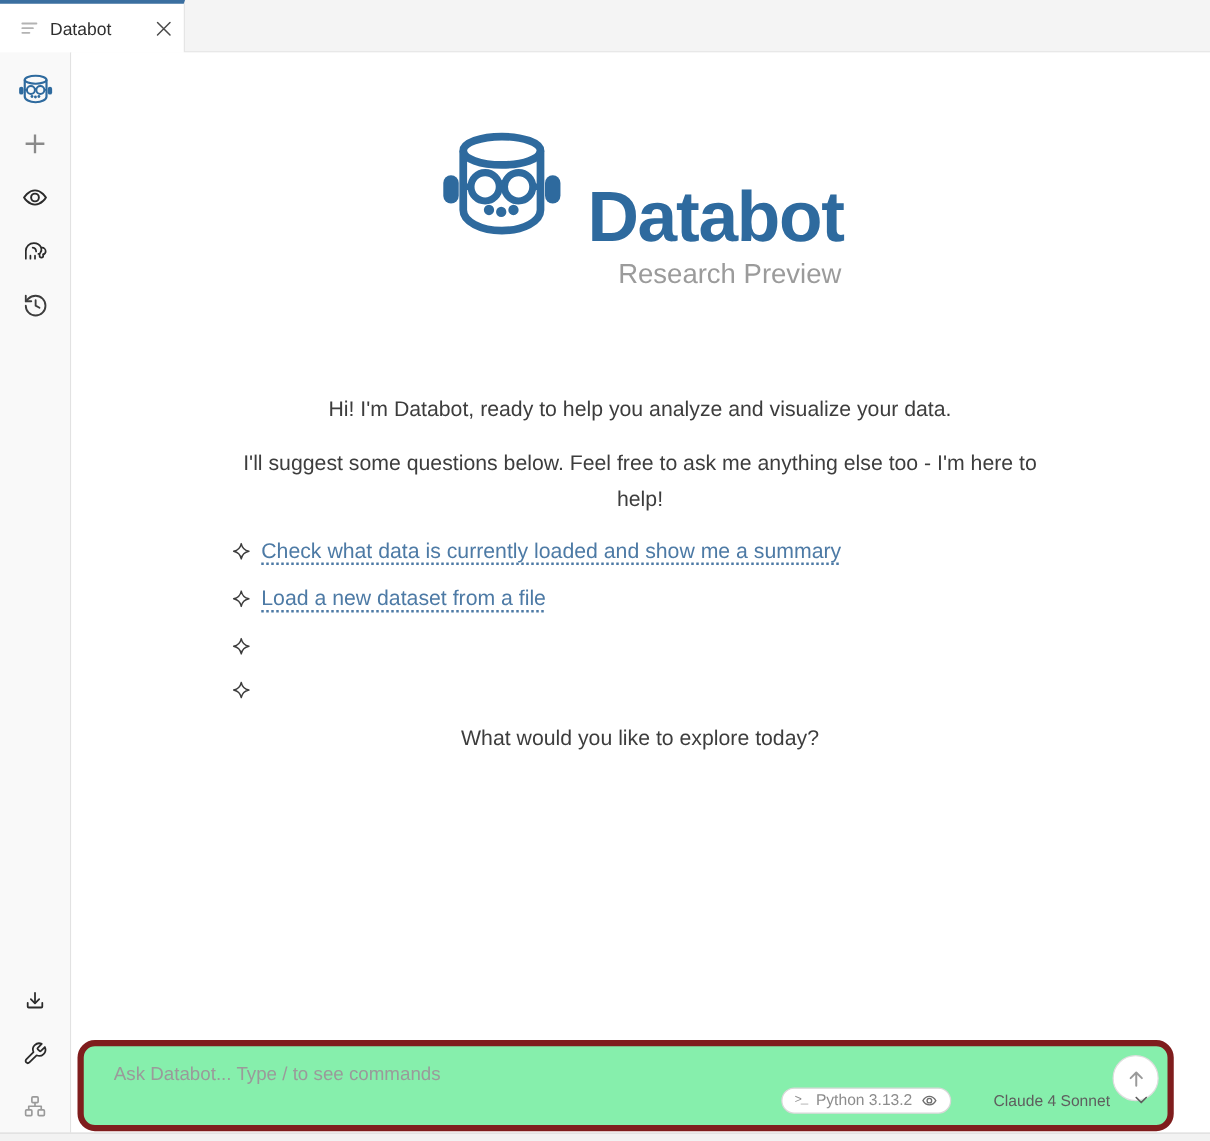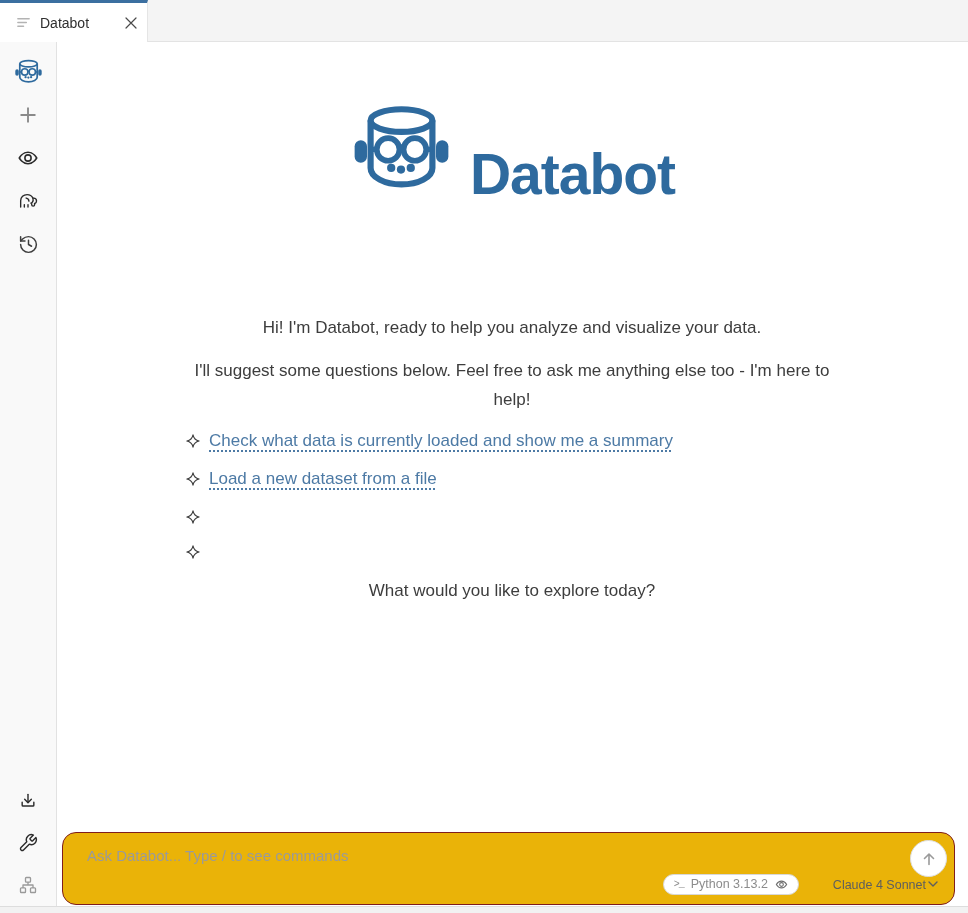--- a/index.html
+++ b/index.html
@@ -67,22 +67,22 @@
   .suggestion-link {
     color: #4d7aa5; cursor: pointer;
     text-decoration: underline dotted 1.5px;
     text-underline-offset: 4px;
     line-height: 21px;
   }
   .closing { margin-top: 17px; }
 
   
   .composer {
-    position: absolute; left: 5px; right: 13px; bottom: 8px; height: 73px;
-    background: #eab308; border: 1px solid #7f1d1d; border-radius: 14px;
+    position: absolute; left: 5px; right: 29px; bottom: 8px; height: 73px;
+    background: #86efac; border: 5px solid #7f1d1d; border-radius: 14px;
     padding: 14px 60px 10px 24px;
   }
   .composer textarea {
     width: 100%; height: 24px; border: none; outline: none; resize: none;
     font-family: "Liberation Sans", sans-serif; font-size: 15px; color: #333;
     background: transparent;
   }
   .composer textarea::placeholder { color: #9a9a9a; }
   .send-btn {
     position: absolute; top: 7px; right: 7px;
@@ -94,21 +94,21 @@
     position: absolute; right: 16px; bottom: 9px;
     display: flex; align-items: center; gap: 34px;
   }
   .runtime-pill {
     display: flex; align-items: center; gap: 7px;
     border: 1px solid #d8d8d8; border-radius: 999px;
     padding: 2px 10px 3px; cursor: pointer; background: #fff;
   }
   .prompt-glyph { font-family: "Liberation Mono", monospace; font-size: 10px; color: #8c8c8c; letter-spacing: -1px; }
   .runtime-label { font-size: 12.5px; color: #8c8c8c; }
-  .model-select { display: flex; align-items: center; gap: 2px; cursor: pointer; }
+  .model-select { display: flex; align-items: center; gap: 20px; cursor: pointer; }
   .model-label { font-size: 12.5px; color: #5e5e5e; }
 
   .bottom-strip {
     position: absolute; left: 0; right: 0; bottom: 0; height: 7px;
     background: #f2f2f2; border-top: 1px solid #dddddd;
   }
 
   svg { display: block; }
 </style>
 </head>
@@ -228,20 +228,21 @@
           <circle cx="37" cy="48" r="11" stroke-width="5.5"></circle>
           <circle cx="63" cy="48" r="11" stroke-width="5.5"></circle>
           <path d="M48 45.5h4M26 48h-6M74 48h6" stroke-width="5"></path>
           <circle cx="40" cy="66" r="4" fill="#2e6a9e" stroke="none"></circle>
           <circle cx="49.5" cy="67.5" r="4" fill="#2e6a9e" stroke="none"></circle>
           <circle cx="59" cy="66" r="4" fill="#2e6a9e" stroke="none"></circle>
         </svg>
       </span>
       <span class="logo-text">
         <span class="logo-title">Databot</span>
+        <span class="logo-subtitle">Research Preview</span>
       </span>
     </div>
 
     <div class="chat">
       <p>Hi! I'm Databot, ready to help you analyze and visualize your data.</p>
       <p>I'll suggest some questions below. Feel free to ask me anything else too - I'm here to help!</p>
       <ul class="suggestions">
         <li>
           <span class="sparkle">
             <svg width="14" height="14" viewBox="0 0 16 16" fill="none" stroke="#3d3d3d" stroke-width="1.3" stroke-linejoin="round">

